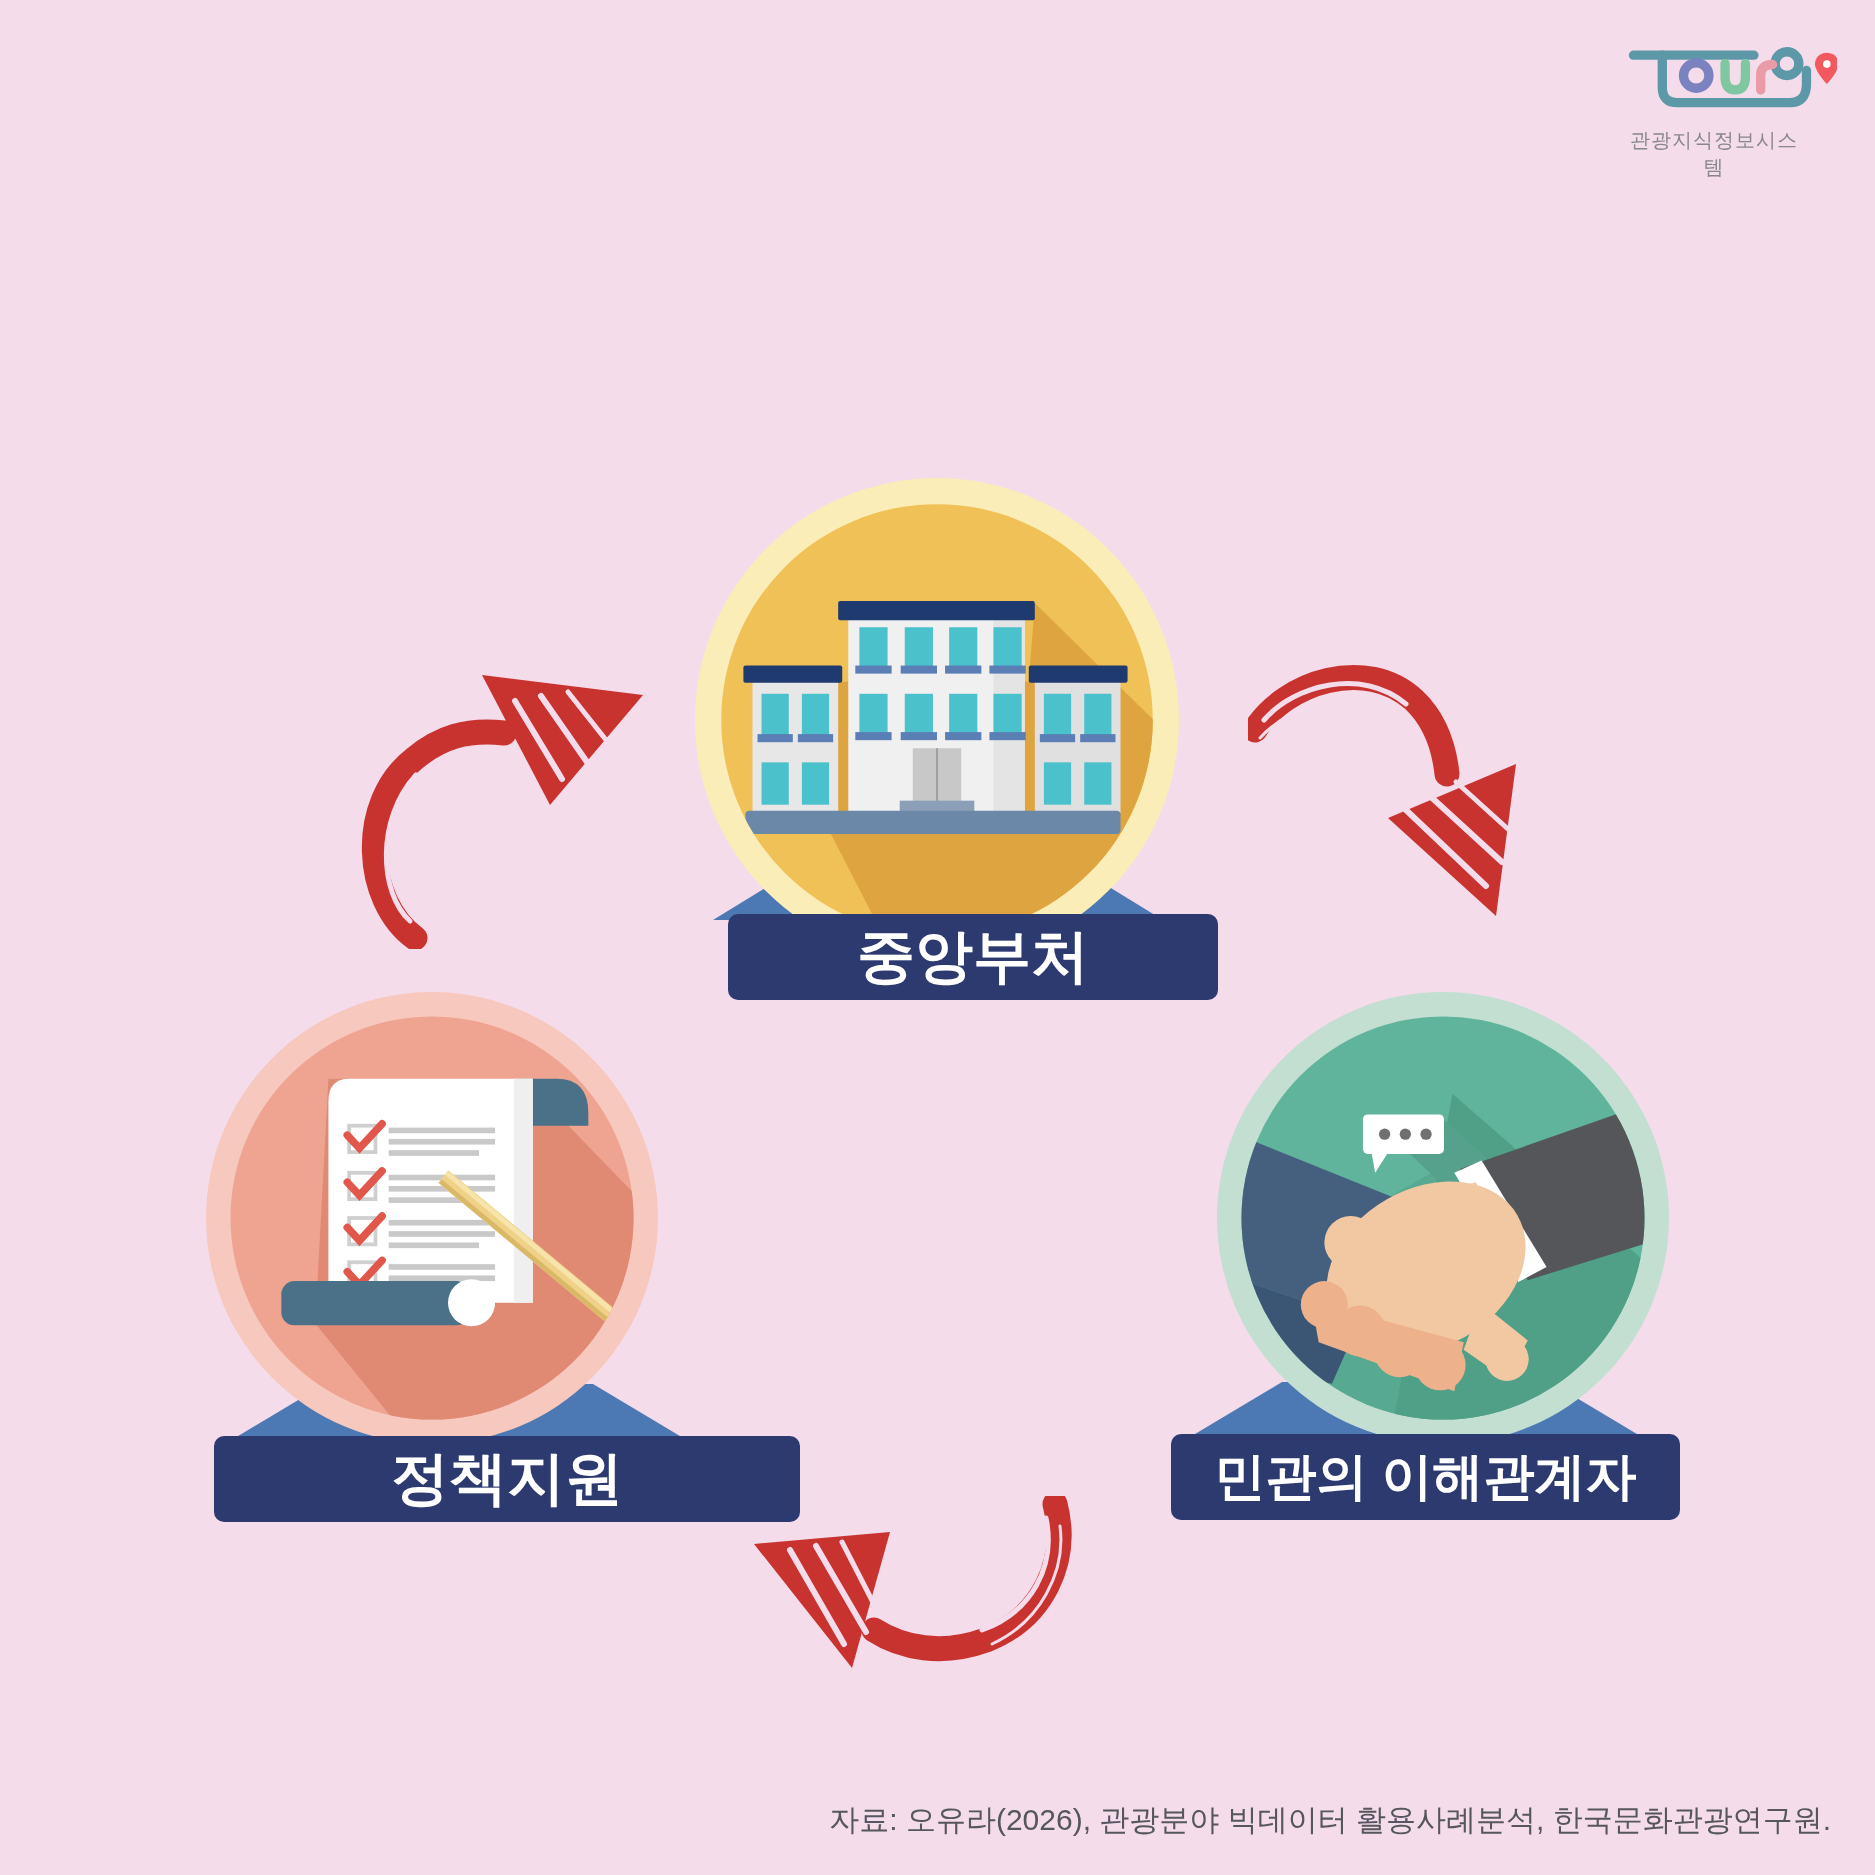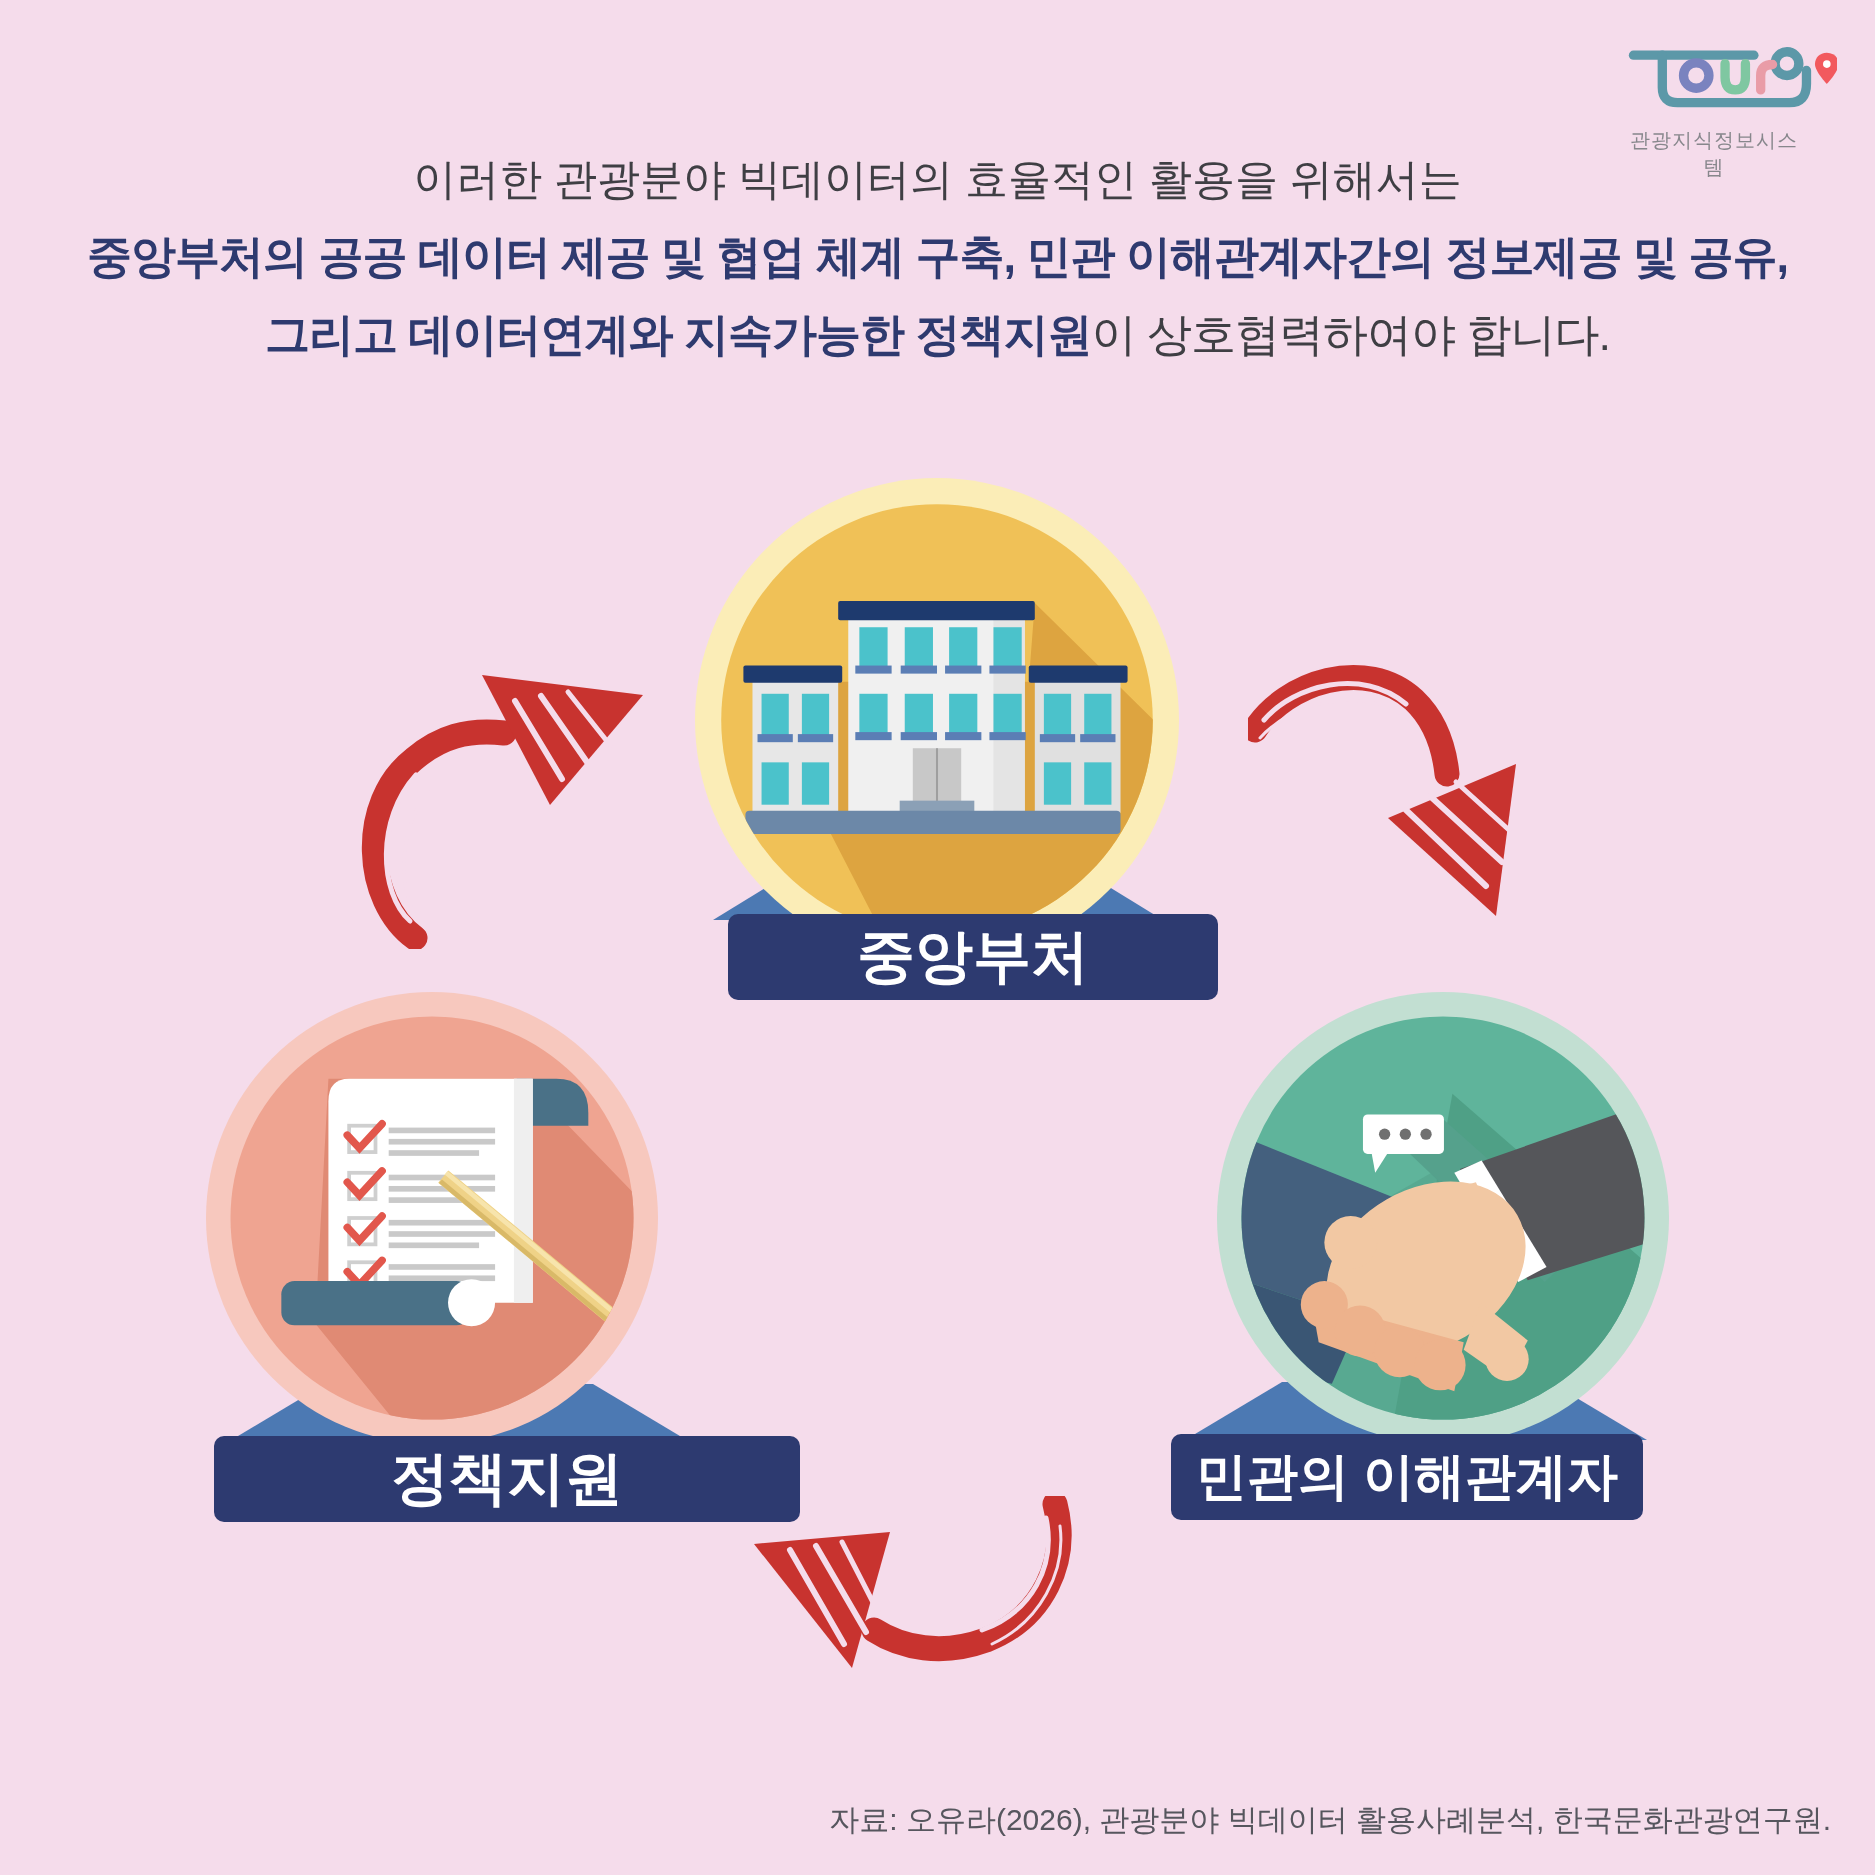--- a/index.html
+++ b/index.html
@@ -34,44 +34,39 @@
   .n-top  .badge{left:695px;top:478px;width:484px;height:484px;}
   .n-top  .pedestal{left:713px;top:862px;width:450px;height:58px;}
   .n-top  .banner{left:728px;top:914px;width:490px;height:86px;font-size:58px;}
 
   .n-left .badge{left:206px;top:992px;width:452px;height:452px;}
   .n-left .pedestal{left:228px;top:1384px;width:462px;height:58px;}
   .n-left .banner{left:214px;top:1436px;width:586px;height:86px;font-size:58px;}
 
   .n-right .badge{left:1217px;top:992px;width:452px;height:452px;}
   .n-right .pedestal{left:1185px;top:1382px;width:462px;height:58px;}
-  .n-right .banner{left:1171px;top:1434px;width:472px;height:86px;font-size:51px;}
+  .n-right .banner{left:1171px;top:1434px;width:509px;height:86px;font-size:51px;}
 
   
   .arrow{position:absolute;}
   .arrow .body{fill:none;stroke:var(--red,#C8332F);stroke-width:25px;stroke-linecap:round;}
   .arrow .head{fill:var(--red,#C8332F);}
   .arrow .streak{fill:none;stroke:var(--bg,#F5DCEB);stroke-linecap:round;}
   .a-left{left:352px;top:675px;width:296px;height:274px;}
   .a-right{left:1248px;top:658px;width:274px;height:272px;}
   .a-bottom{left:748px;top:1496px;width:352px;height:178px;}
 
   
   .source{position:absolute;right:44px;top:1800px;font-size:30px;color:#56565E;}
 </style>
 </head>
 <body>
 
 <div class="stage">
 
-  <header class="intro">
-    <p class="l1">이러한 관광분야 빅데이터의 효율적인 활용을 위해서는</p>
-    <p class="l2">중앙부처의 공공 데이터 제공 및 협업 체계 구축, 민관 이해관계자간의 정보제공 및 공유,</p>
-    <p class="l3"><span class="b">그리고 데이터연계와 지속가능한 정책지원</span><span>이 상호협력하여야 합니다.</span></p>
-  </header>
 
   <div class="logo">
     <svg viewBox="0 0 250 95">
       <path d="M10,20 H152" stroke="#5C98A8" stroke-width="11" stroke-linecap="round" fill="none"></path>
       <path d="M44,20 V58 Q44,76 62,76 H194 Q214,76 214,54 V38" stroke="#5C98A8" stroke-width="11" stroke-linecap="round" fill="none"></path>
       <circle cx="191" cy="30" r="14" stroke="#5C98A8" stroke-width="11" fill="none"></circle>
       <circle cx="84" cy="44" r="15" stroke="#7A83BF" stroke-width="11" fill="none"></circle>
       <path d="M118,30 V46 Q118,61 130,61 Q142,61 142,46 V30" stroke="#7FC7A1" stroke-width="11" stroke-linecap="round" fill="none"></path>
       <path d="M160,61 V44 Q160,31 174,31" stroke="#E99CA7" stroke-width="11" stroke-linecap="round" fill="none"></path>
       <path d="M238,17 c-8.5,0 -14,6 -14,13.5 c0,9 14,23.5 14,23.5 s14,-14.5 14,-23.5 C252,23 246.5,17 238,17 z" fill="#F2595E"></path>

